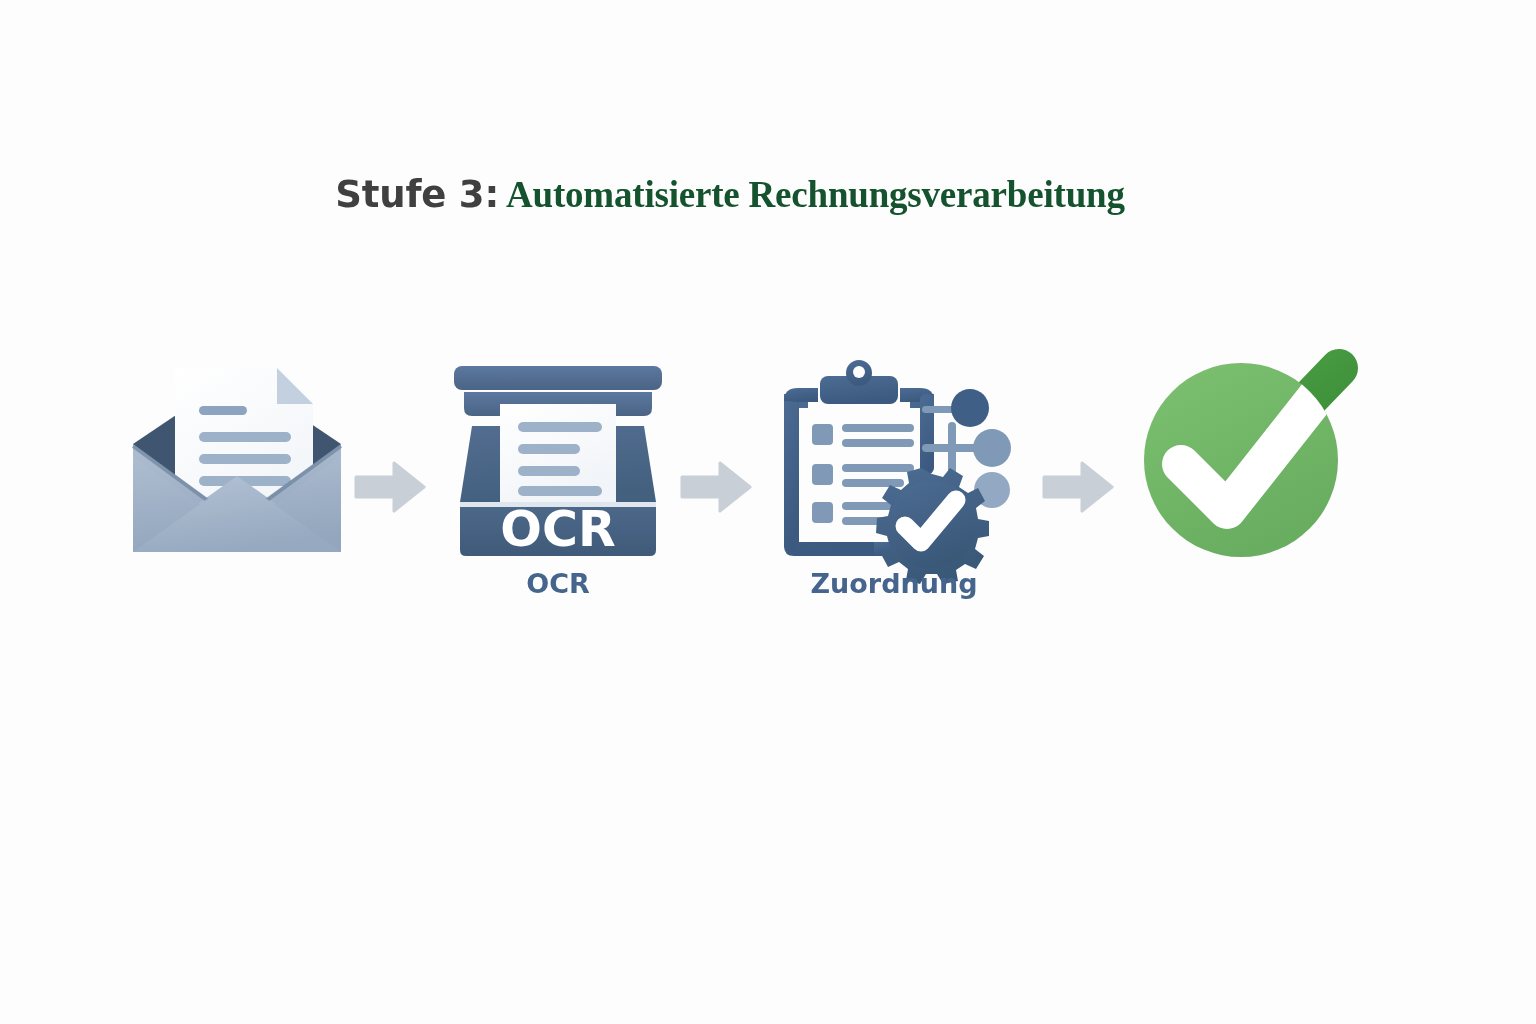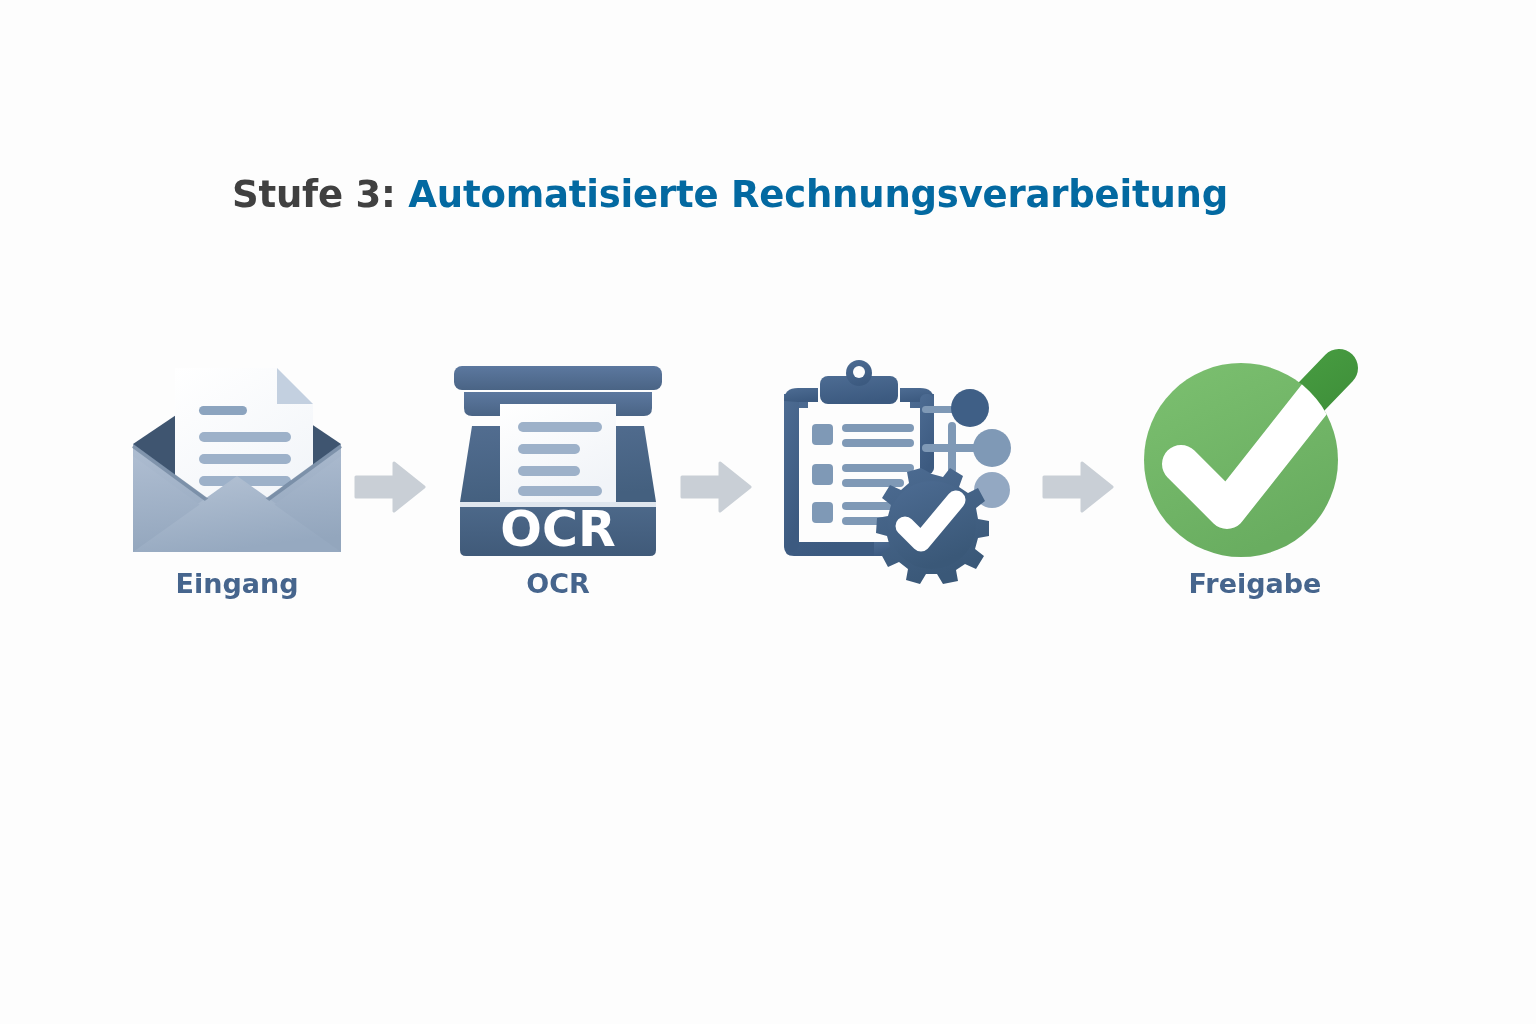--- a/index.html
+++ b/index.html
@@ -31,21 +31,22 @@
     text-align: center;
     font-size: 37px;
     font-weight: bold;
     letter-spacing: -0.2px;
     white-space: nowrap;
   }
   .title .t-strong {
     color: #404040;
   }
   .title .t-rest {
-    color: #0369a1;
+    color: #14532d;
+    font-family: Liberation Serif, serif;
   }
 
   
   .flow {
     position: absolute;
     top: 360px;
     left: 0;
     width: 1460px;
     height: 300px;
   }
@@ -144,21 +145,20 @@
 
           <path d="M16 190 L120 116 L224 190 Z" fill="url(#envBody)"></path>
           <path d="M16 84 L120 160 L224 84" fill="none" stroke="#ffffff" stroke-width="0"></path>
 
           <path d="M16 86 L120 162 L224 86" fill="none" stroke="#5c7590" stroke-width="4" stroke-linejoin="round" opacity="0.55"></path>
 
           <path d="M16 96 L120 172 L224 96 L224 192 L16 192 Z" fill="url(#envFront)"></path>
           <path d="M16 192 L120 118 L224 192 Z" fill="url(#envBody)"></path>
         </svg>
       </div>
-      <div class="step-label">Eingang</div>
     </div>
 
     <div class="step step-2">
       <div class="step-icon">
         <svg width="240" height="205" viewBox="0 0 240 205">
           <defs>
             <linearGradient id="scanTop" x1="0" y1="0" x2="0" y2="1">
               <stop offset="0%" stop-color="#5c789f"></stop>
               <stop offset="100%" stop-color="#4a6485"></stop>
             </linearGradient>
@@ -262,20 +262,21 @@
                      L-44,43 L-51,30 L-42,23 L-45,12
                      L-56,9 L-55,-6 L-44,-8 L-41,-19
                      L-50,-26 L-42,-39 L-31,-34 L-23,-41
                      L-25,-52 L-11,-56 Z" fill="url(#gearG)"></path>
             <circle cx="0" cy="1" r="44" fill="url(#gearG)"></circle>
 
             <path d="M-27,2 L-11,18 L24,-24" fill="none" stroke="#ffffff" stroke-width="19" stroke-linecap="round" stroke-linejoin="round"></path>
           </g>
         </svg>
       </div>
+      <div class="step-label">Zuordnung</div>
     </div>
 
     <div class="step step-4">
       <div class="step-icon">
         <svg width="240" height="205" viewBox="0 0 240 205">
           <defs>
             <linearGradient id="greenG" x1="0" y1="0" x2="0.5" y2="1">
               <stop offset="0%" stop-color="#7cc070"></stop>
               <stop offset="100%" stop-color="#69ad60"></stop>
             </linearGradient>
@@ -292,21 +293,20 @@
 
           <circle cx="106" cy="100" r="97" fill="url(#greenG)"></circle>
 
           <g clip-path="url(#circClip)">
             <path d="M46,104 L92,150 L204,8" fill="none" stroke="#ffffff" stroke-width="38" stroke-linecap="round" stroke-linejoin="round"></path>
           </g>
 
           <path d="M168,48 L196,16" fill="none" stroke="#ffffff" stroke-width="12" stroke-linecap="round" opacity="0"></path>
         </svg>
       </div>
-      <div class="step-label">Freigabe</div>
     </div>
 
     <div class="arrow arrow-1">
       <svg width="72" height="54" viewBox="0 0 72 54">
         <path d="M2 17 L40 17 L40 3 L70 27 L40 51 L40 37 L2 37 Z" fill="#c9cfd6" stroke="#c9cfd6" stroke-width="3" stroke-linejoin="round"></path>
       </svg>
     </div>
     <div class="arrow arrow-2">
       <svg width="72" height="54" viewBox="0 0 72 54">
         <path d="M2 17 L40 17 L40 3 L70 27 L40 51 L40 37 L2 37 Z" fill="#c9cfd6" stroke="#c9cfd6" stroke-width="3" stroke-linejoin="round"></path>

